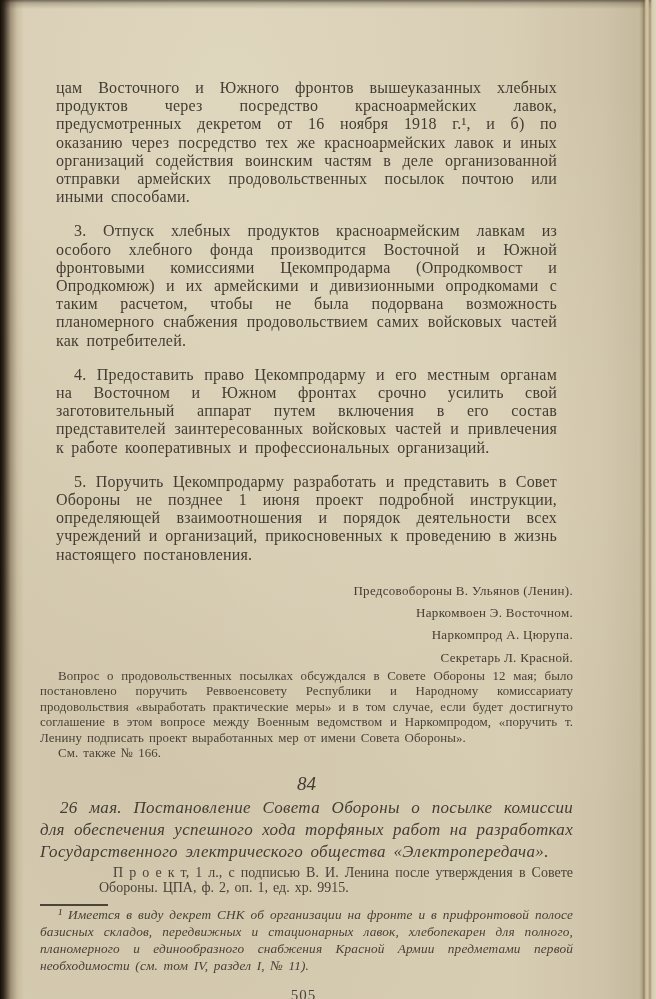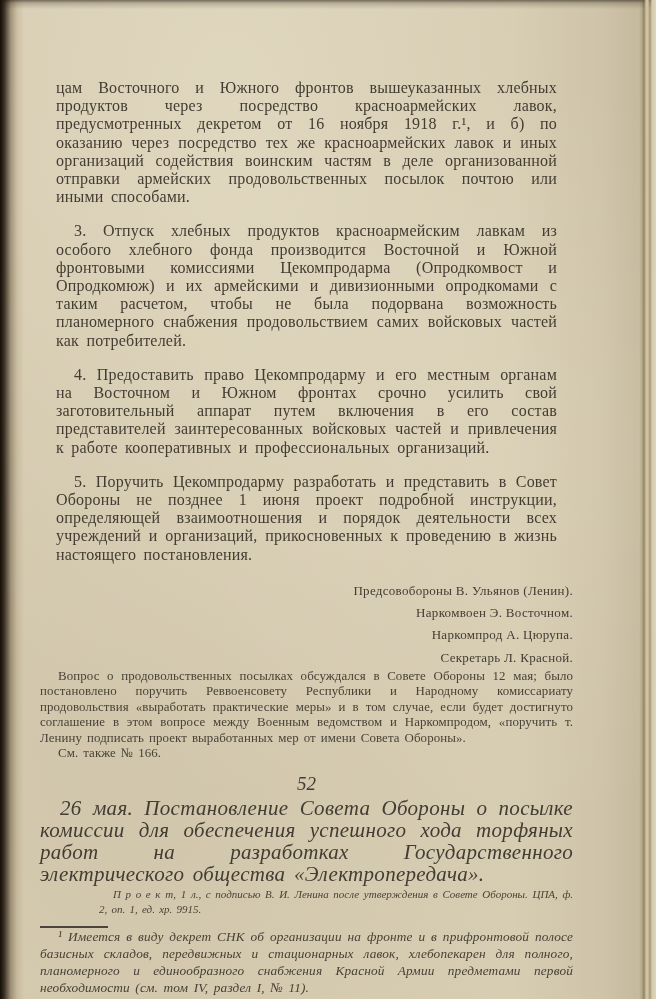--- a/index.html
+++ b/index.html
@@ -58,29 +58,28 @@
   }
   .ed-note p{margin:0;}
   .section-num{
     margin-top:10px;
     text-align:center;
     font-style:italic;font-size:19px;line-height:24px;
   }
   .decree-heading{
     margin:1px 0 0 0;
     font-style:italic;
-    font-size:21px;line-height:22px;
+    font-size:17px;line-height:22px;
     text-align:justify;
     text-indent:20px;
     word-spacing:3px;letter-spacing:0.3px;
   }
   .archival{
     margin:2px 0 8px 59px;width:474px;
-    font-style:italic;
-    font-size:11px;line-height:15.6px;
+    font-size:14px;line-height:15.6px;
     text-indent:14px;
     text-align:justify;word-spacing:1.5px;
     color:#494237;
   }
   .fn-rule{
     margin-top:4px;
     width:68px;height:2px;
     background:#4a443a;
   }
   .footnote{
@@ -118,21 +117,21 @@
       <div class="sig-line">Наркомвоен Э. Восточном.</div>
       <div class="sig-line">Наркомпрод А. Цюрупа.</div>
       <div class="sig-line">Секретарь Л. Красной.</div>
     </div>
 
     <div class="ed-note">
       <p class="indent">Вопрос о продовольственных посылках обсуждался в Совете Обороны 12 мая; было постановлено поручить Реввоенсовету Республики и Народному комиссариату продовольствия «выработать практические меры» и в том случае, если будет достигнуто соглашение в этом вопросе между Военным ведомством и Наркомпродом, «поручить т. Ленину подписать проект выработанных мер от имени Совета Обороны».</p>
       <p class="indent">См. также № 166.</p>
     </div>
 
-    <div class="section-num">52</div>
+    <div class="section-num">84</div>
 
     <p class="decree-heading">26 мая. Постановление Совета Обороны о посылке комиссии для обеспечения успешного хода торфяных работ на разработках Государственного электрического общества «Электропередача».</p>
 
     <p class="archival">П р о е к т, 1 л., с подписью В. И. Ленина после утверждения в Совете Обороны. ЦПА, ф. 2, оп. 1, ед. хр. 9915.</p>
 
     <div class="fn-rule"></div>
 
     <p class="footnote">¹ Имеется в виду декрет СНК об организации на фронте и в прифронтовой полосе базисных складов, передвижных и стационарных лавок, хлебопекарен для полного, планомерного и единообразного снабжения Красной Армии предметами первой необходимости (см. том IV, раздел I, № 11).</p>
 
     <div class="page-number">505</div>

